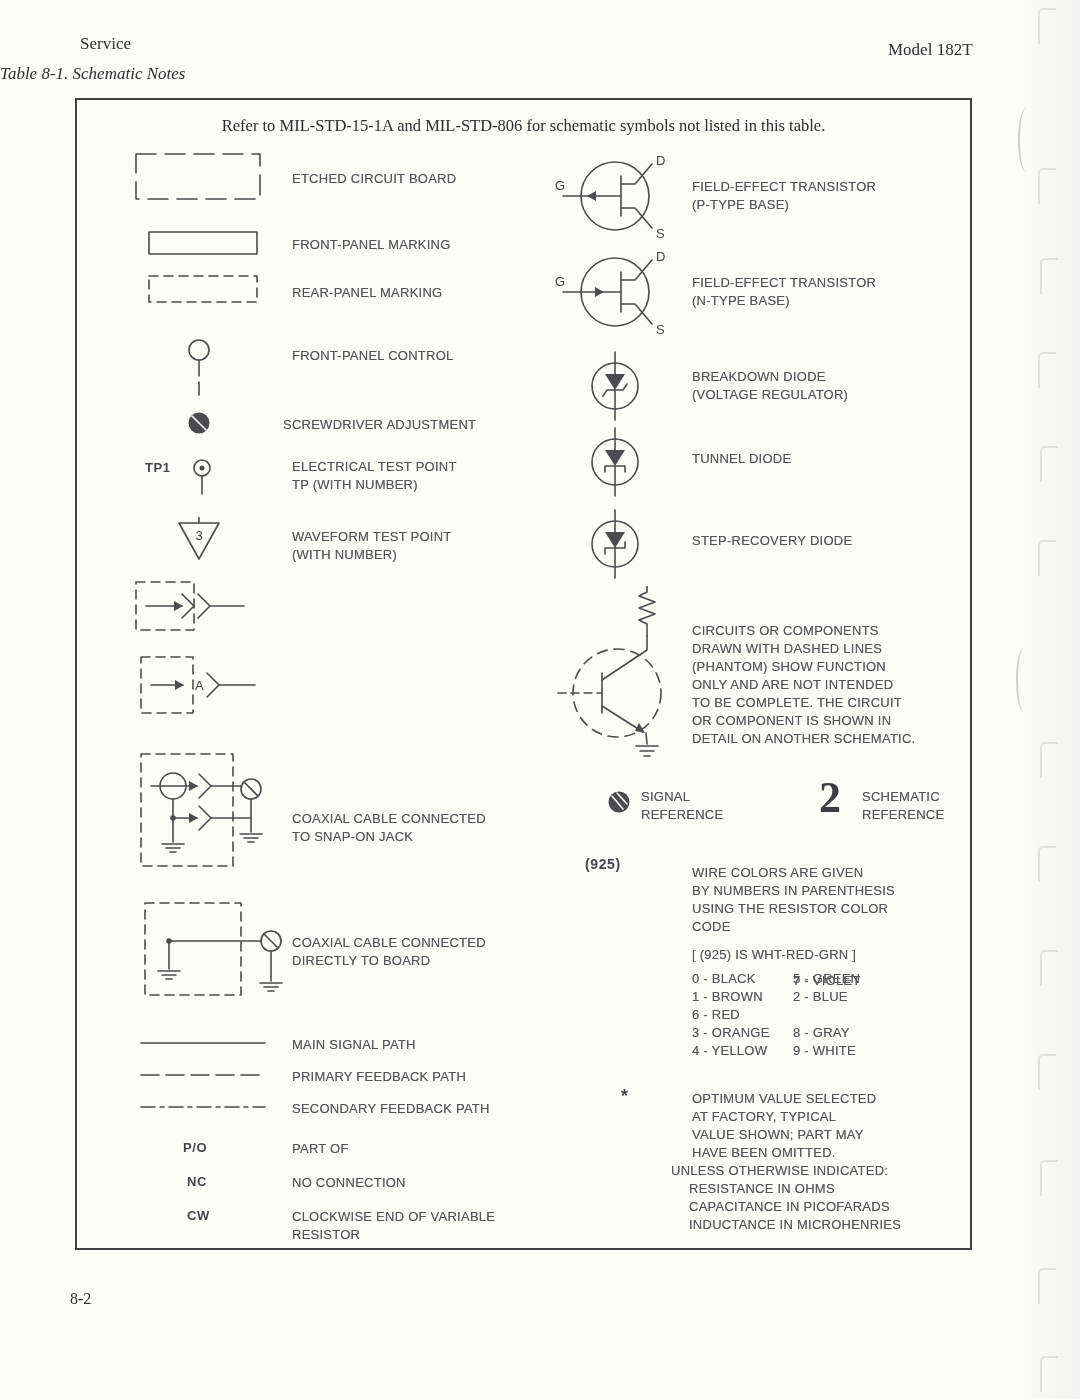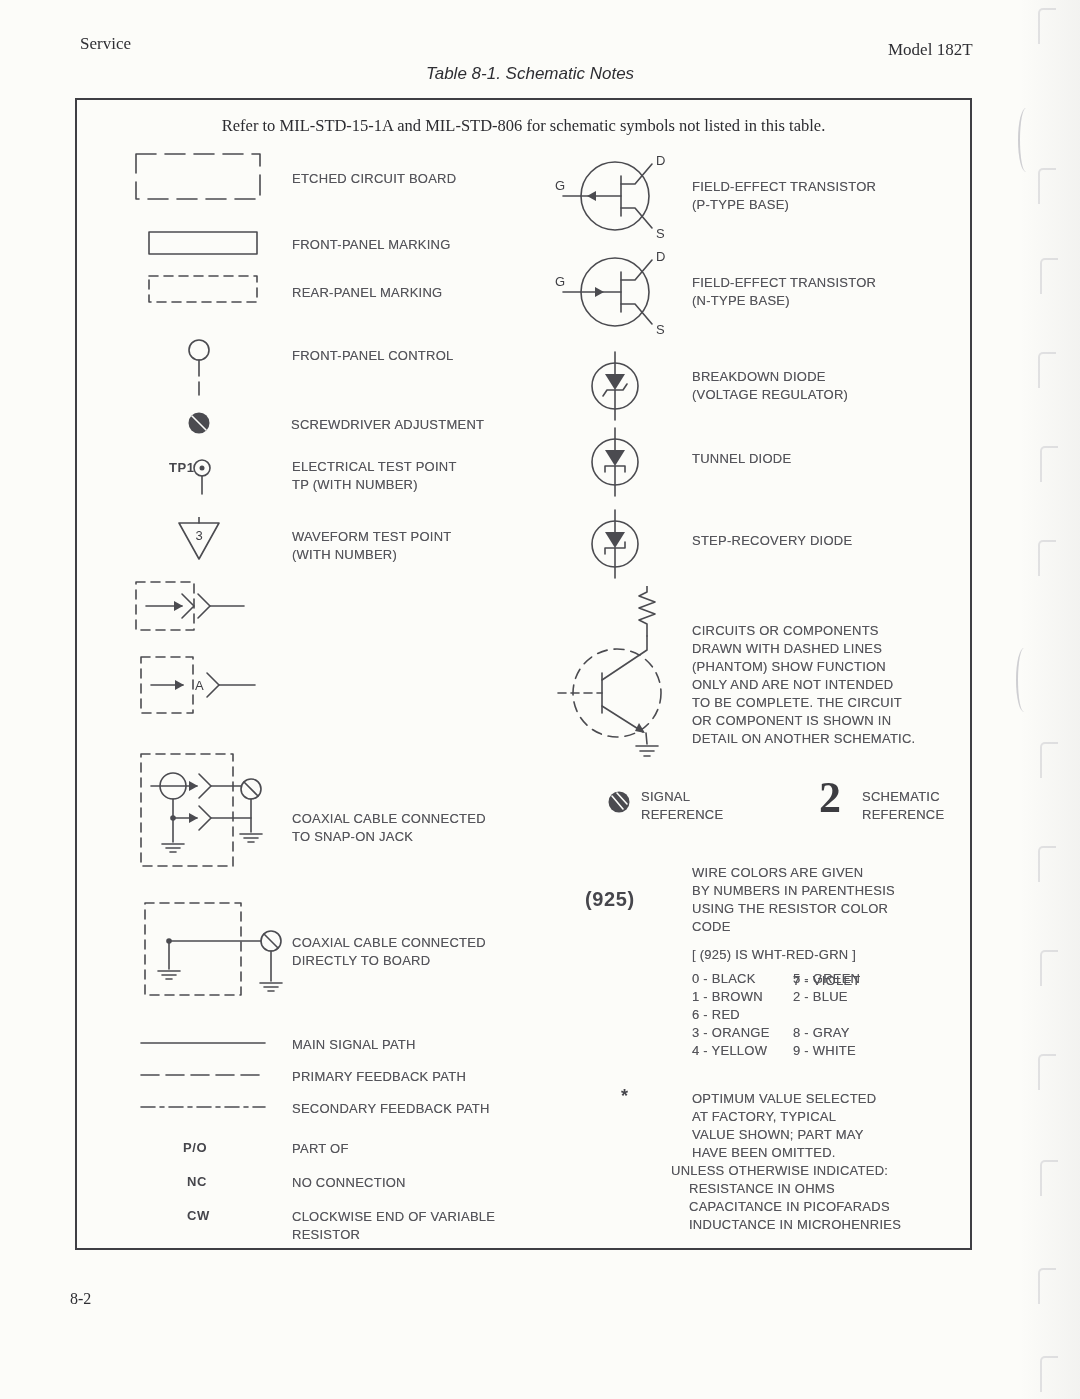--- a/index.html
+++ b/index.html
@@ -7,22 +7,22 @@
     position:relative; width:1080px; height:1399px; margin:0 auto;
     background:#fcfcf9; overflow:hidden;
     font-family:"Liberation Sans", sans-serif; color:#4c4c52;
   }
   .page::after{ 
     content:""; position:absolute; top:0; right:0; width:60px; height:100%;
     background:linear-gradient(to right, rgba(0,0,0,0), rgba(90,90,100,0.06));
     pointer-events:none;
   }
   .hdr { position:absolute; font-family:"Liberation Serif", serif; font-size:17px; color:#2e2e33; }
-  .tbl-title { position:absolute; left:0; top:64px; width:1060px; text-align:center;
-    font-family:Liberation Sans, sans-serif; font-style:italic; font-size:17px; color:#2e2e33; }
+  .tbl-title { position:absolute; left:0; top:64px; width:1060px; 
+    font-family:Liberation Serif, serif; font-style:italic; font-size:17px; color:#2e2e33; }
   .main-box { position:absolute; left:75px; top:98px; width:893px; height:1148px;
     border:2px solid #3f3f44; }
   .intro { position:absolute; left:0; top:16px; width:100%; text-align:center;
     font-family:"Liberation Serif", serif; font-size:16.5px; color:#2c2c31; }
   .lbl, .para {
     position:absolute; font-size:13px; letter-spacing:.25px; line-height:1.38;
     color:#54545a; white-space:pre-line; text-shadow:0 0 .5px rgba(84,84,90,.55);
   }
   .symtxt { position:absolute; font-size:13px; font-weight:bold; letter-spacing:.6px; color:#46464c; }
   .sym { position:absolute; }
@@ -81,23 +81,23 @@
       </svg>
     </div>
     <div class="lbl" style="left:215px; top:247px">FRONT-PANEL CONTROL</div>
 
     <div class="sym" style="left:100px; top:308px">
       <svg width="45" height="32">
         <circle cx="22" cy="15" r="10.5" class="fill"></circle>
         <line x1="15" y1="8" x2="29" y2="22" class="white" stroke-width="3.5"></line>
       </svg>
     </div>
-    <div class="lbl" style="left:214px; top:316px">SCREWDRIVER ADJUSTMENT</div>
-
-    <div class="symtxt" style="left:92px; top:360px">TP1</div>
+    <div class="lbl" style="left:206px; top:316px">SCREWDRIVER ADJUSTMENT</div>
+
+    <div class="symtxt" style="left:68px; top:360px">TP1</div>
     <div class="sym" style="left:107px; top:352px">
       <svg width="40" height="46">
         <circle cx="18" cy="16" r="8"></circle>
         <circle cx="18" cy="16" r="2.5" class="fill"></circle>
         <line x1="18" y1="24" x2="18" y2="42"></line>
       </svg>
     </div>
     <div class="lbl" style="left:215px; top:358px">ELECTRICAL TEST POINT
 TP (WITH NUMBER)</div>
 
@@ -308,21 +308,21 @@
         <line x1="7" y1="8" x2="18" y2="21" class="white" stroke-width="2"></line>
         <line x1="12" y1="5" x2="22" y2="16" class="white" stroke-width="1.5"></line>
       </svg>
     </div>
     <div class="lbl" style="left:564px; top:688px">SIGNAL
 REFERENCE</div>
     <div class="bignum" style="left:742px; top:672px">2</div>
     <div class="lbl" style="left:785px; top:688px">SCHEMATIC
 REFERENCE</div>
 
-    <div class="symtxt" style="left:508px; top:788px; font-size:20px">(925)</div>
+    <div class="symtxt" style="left:508px; top:756px; font-size:14px">(925)</div>
     <div class="para" style="left:615px; top:764px">WIRE COLORS ARE GIVEN
 BY NUMBERS IN PARENTHESIS
 USING THE RESISTOR COLOR
 CODE</div>
 
     <div class="lbl" style="left:615px; top:846px">[ (925) IS WHT-RED-GRN  ]</div>
     <div>
       <div class="lbl" style="left:615px; top:870px">0 - BLACK</div>
       <div class="lbl" style="left:615px; top:888px">1 - BROWN</div>
       <div class="lbl" style="left:615px; top:906px">6 - RED</div>

